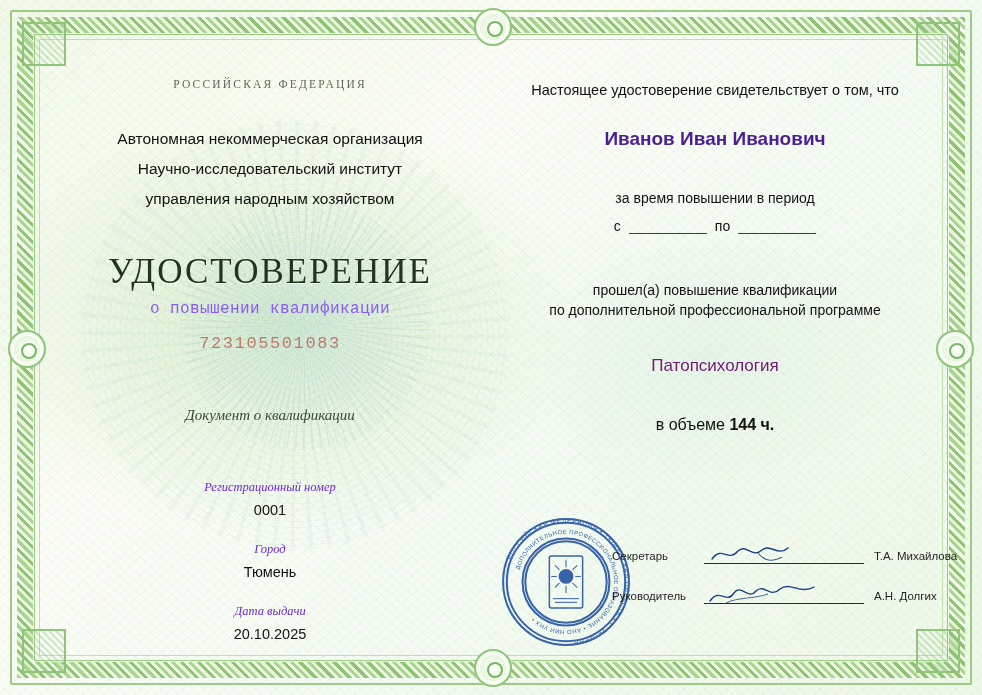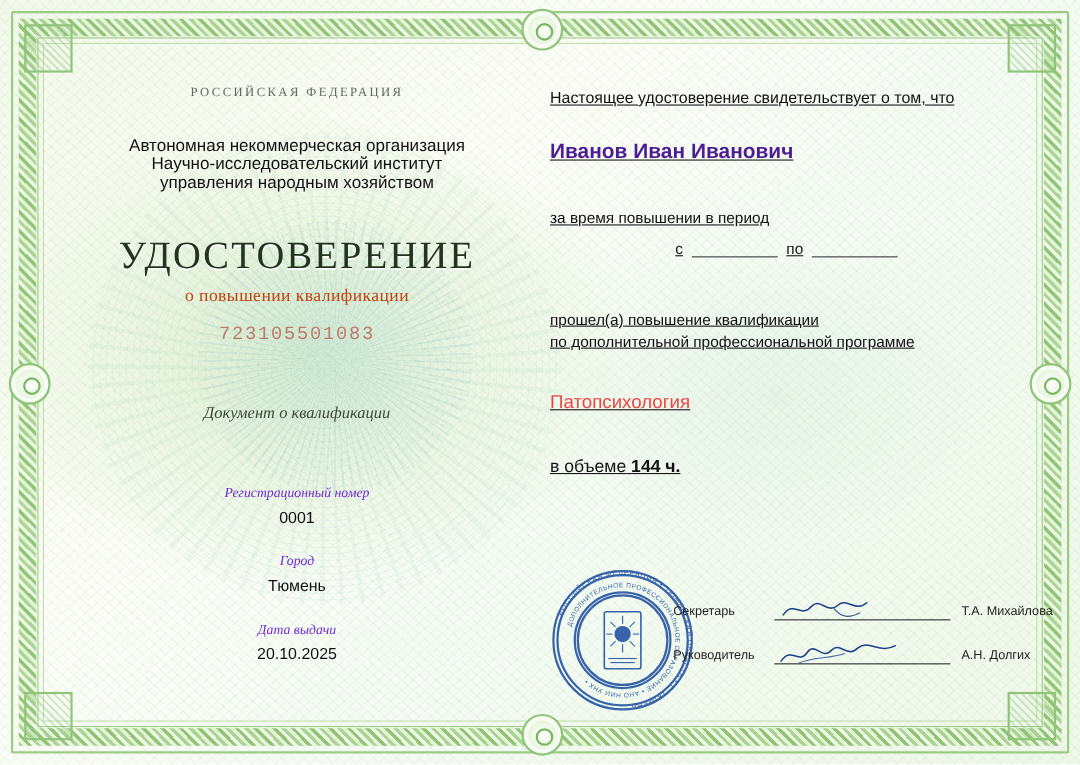--- a/index.html
+++ b/index.html
@@ -131,36 +131,36 @@
   }
   .rf-line {
     font-family: "Liberation Serif", serif;
     font-size: 11.5px;
     letter-spacing: 2.2px;
     color: #5f6a5c;
     margin: 8px 0 34px 0;
   }
   .org {
     font-size: 15.5px;
-    line-height: 17px;
+    line-height: 30px;
     color: #111;
     margin-bottom: 38px;
   }
   .title-main {
     font-family: "Liberation Serif", serif;
     font-size: 35px;
     letter-spacing: 2px;
     color: #23351f;
     margin-bottom: 8px;
     text-shadow: 0 1px 0 rgba(255,255,255,.8);
   }
   .title-sub {
-    font-family: Liberation Serif, serif;
+    font-family: Liberation Mono, monospace;
     font-size: 16px;
-    color: #c2410c;
+    color: #8b5cf6;
     letter-spacing: .4px;
     margin-bottom: 16px;
   }
   .blank-number {
     font-family: "Liberation Mono", monospace;
     font-size: 17px;
     letter-spacing: 1.6px;
     color: #c07a6a;
     margin-bottom: 54px;
   }
@@ -182,22 +182,21 @@
     font-size: 14.5px;
     color: #111;
     margin-bottom: 24px;
   }
   .field-value.last { margin-bottom: 0; }
 
   .right-col {
     position: absolute;
     left: 500px; top: 82px;
     width: 430px;
-    text-align: left;
-    text-decoration: underline;
+    text-align: center;
   }
   .r-lead {
     font-size: 14.5px;
     color: #111;
     margin-bottom: 30px;
   }
   .r-name {
     font-size: 19px;
     font-weight: bold;
     color: #4c1d95;
@@ -224,21 +223,21 @@
     height: 14px;
   }
   .r-program-intro {
     font-size: 14px;
     line-height: 20px;
     color: #111;
     margin-bottom: 36px;
   }
   .r-program {
     font-size: 17px;
-    color: #ef4444;
+    color: #701a75;
     margin-bottom: 40px;
   }
   .r-volume {
     font-size: 16px;
     color: #111;
   }
   .r-volume b { font-weight: bold; }
 
   
   .sign-block {

